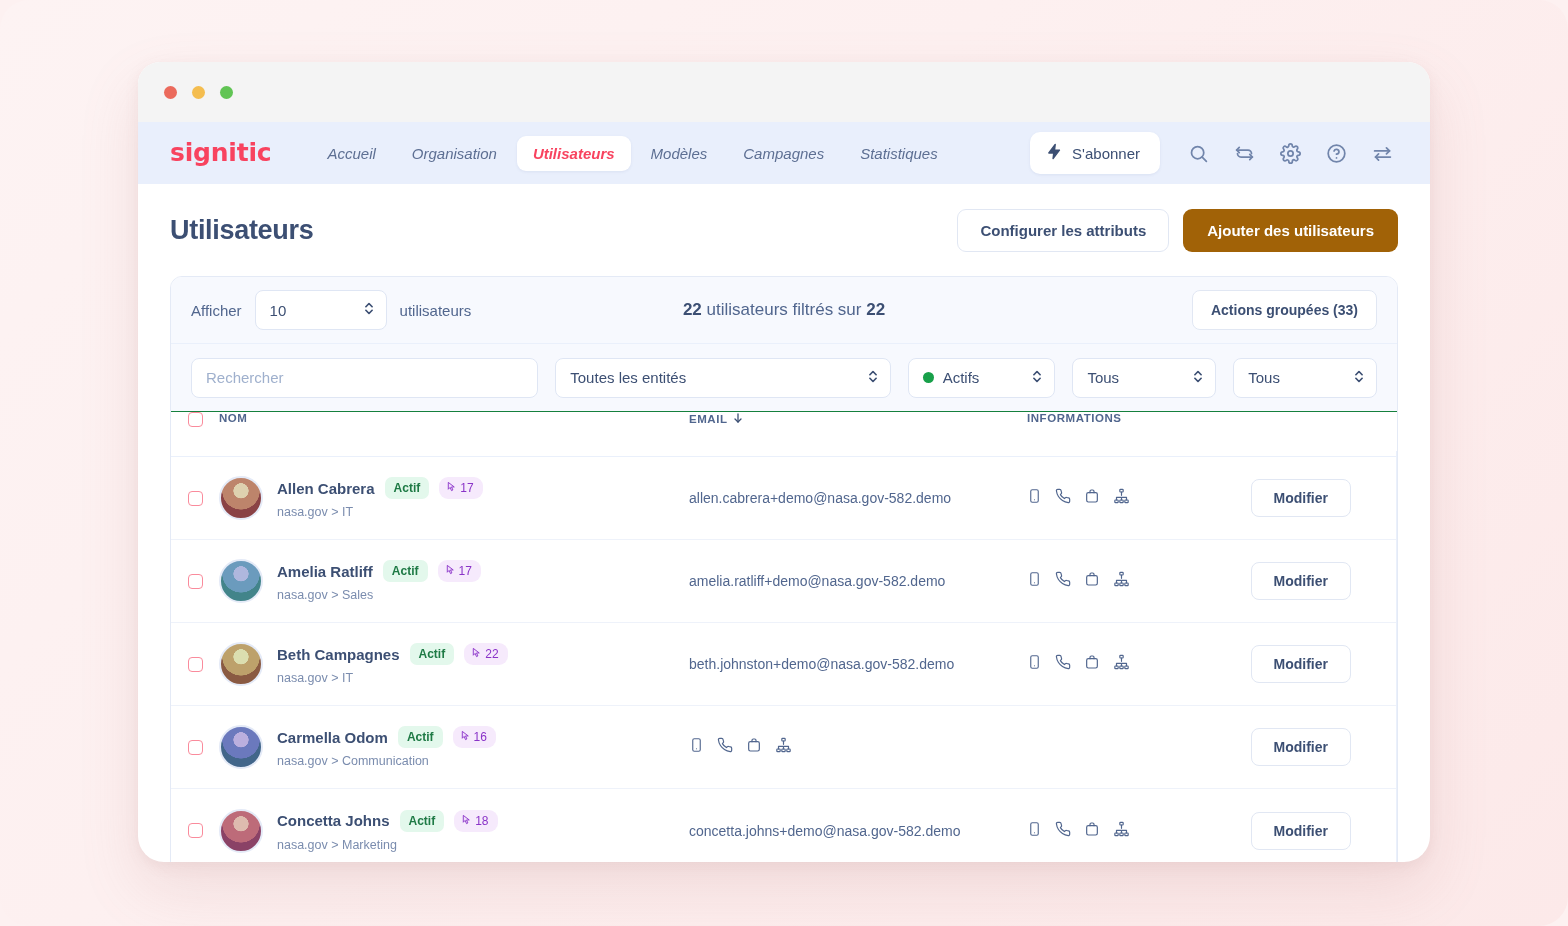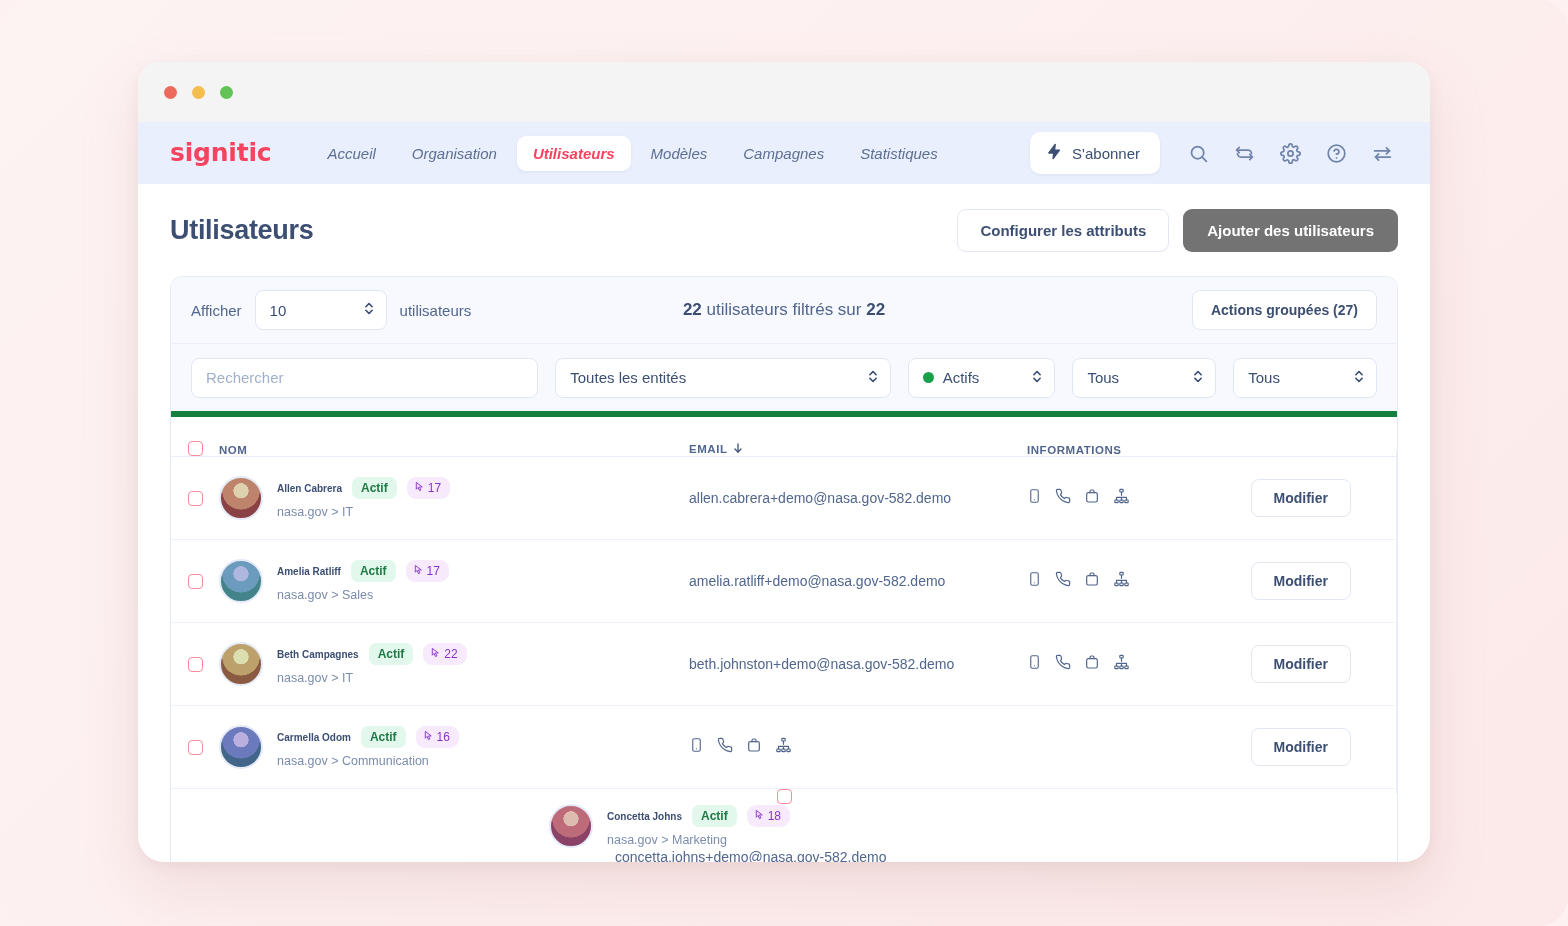--- a/index.html
+++ b/index.html
@@ -131,21 +131,21 @@
     background: #fff;
     border: 1px solid #e1e7f3;
     border-radius: 9px;
     padding: 12px 22px;
     font-size: 15px;
     color: #3c4f73;
     font-weight: 600;
     cursor: pointer;
   }
   .btn-primary {
-    background: #737373;
+    background: #a16207;
     border: none;
     border-radius: 9px;
     padding: 12px 24px;
     font-size: 15px;
     color: #fff;
     font-weight: 600;
     cursor: pointer;
   }
 
   
@@ -236,22 +236,22 @@
     border-radius: 50%;
     background: #18a04a;
     margin-right: 9px;
     flex: none;
   }
 
   
   .thead {
     height: 46px;
     display: flex;
-    align-items: flex-end;
-    border-top: 6px solid #15803d;
+    align-items: flex-start;
+    border-top: 1px solid #15803d;
     border-bottom: 1px solid #eaf0fb;
     background: #fff;
   }
   .col-check { width: 48px; display: flex; justify-content: center; align-items: center; }
   .col-name { width: 470px; }
   .col-email { width: 338px; }
   .col-info { width: 216px; }
   .col-act { flex: 1; }
 
   .th {
@@ -270,34 +270,34 @@
     cursor: pointer;
   }
 
   .row {
     height: 83px;
     display: flex;
     align-items: center;
     border-bottom: 1px solid #eef2fa;
     background: #fff;
   }
-  .row:last-child { border-bottom: none; flex-direction: column; }
+  .row:last-child { border-bottom: none; }
 
   .usercell { display: flex; align-items: center; gap: 14px; }
   .avatar {
     width: 44px; height: 44px;
     border-radius: 50%;
     border: 2.5px solid #e4eaf7;
     flex: none;
     background-size: cover;
     background-position: center top;
   }
   .uinfo { display: flex; flex-direction: column; gap: 6px; }
   .uline1 { display: flex; align-items: center; gap: 10px; }
-  .uname { font-size: 10px; font-weight: 700; color: #3c4f73; white-space: nowrap; }
+  .uname { font-size: 15px; font-weight: 700; color: #3c4f73; white-space: nowrap; }
   .badge-actif {
     background: #e3f8ec;
     color: #1e7a45;
     font-size: 12px;
     font-weight: 700;
     padding: 4px 9px;
     border-radius: 7px;
   }
   .badge-clicks {
     background: #f6eafc;
@@ -442,21 +442,21 @@
             </div>
             <span class="afficher-label">utilisateurs</span>
           </div>
 
           <div class="count-center">
             <b>22</b>
             <span>utilisateurs filtrés sur</span>
             <b>22</b>
           </div>
 
-          <button class="bulk-btn">Actions groupées (27)</button>
+          <button class="bulk-btn">Actions groupées (33)</button>
         </div>
 
         <div class="filter-row">
           <input class="search-input" placeholder="Rechercher" style="">
 
           <div class="select-box sel-entities">
             <span>Toutes les entités</span>
             <span class="caret">
               <svg width="12" height="16" viewBox="0 0 12 18" fill="none" stroke="currentColor" stroke-width="1.9" stroke-linecap="round" stroke-linejoin="round">
                 <polyline points="2.5 7 6 3.4 9.5 7"></polyline>

